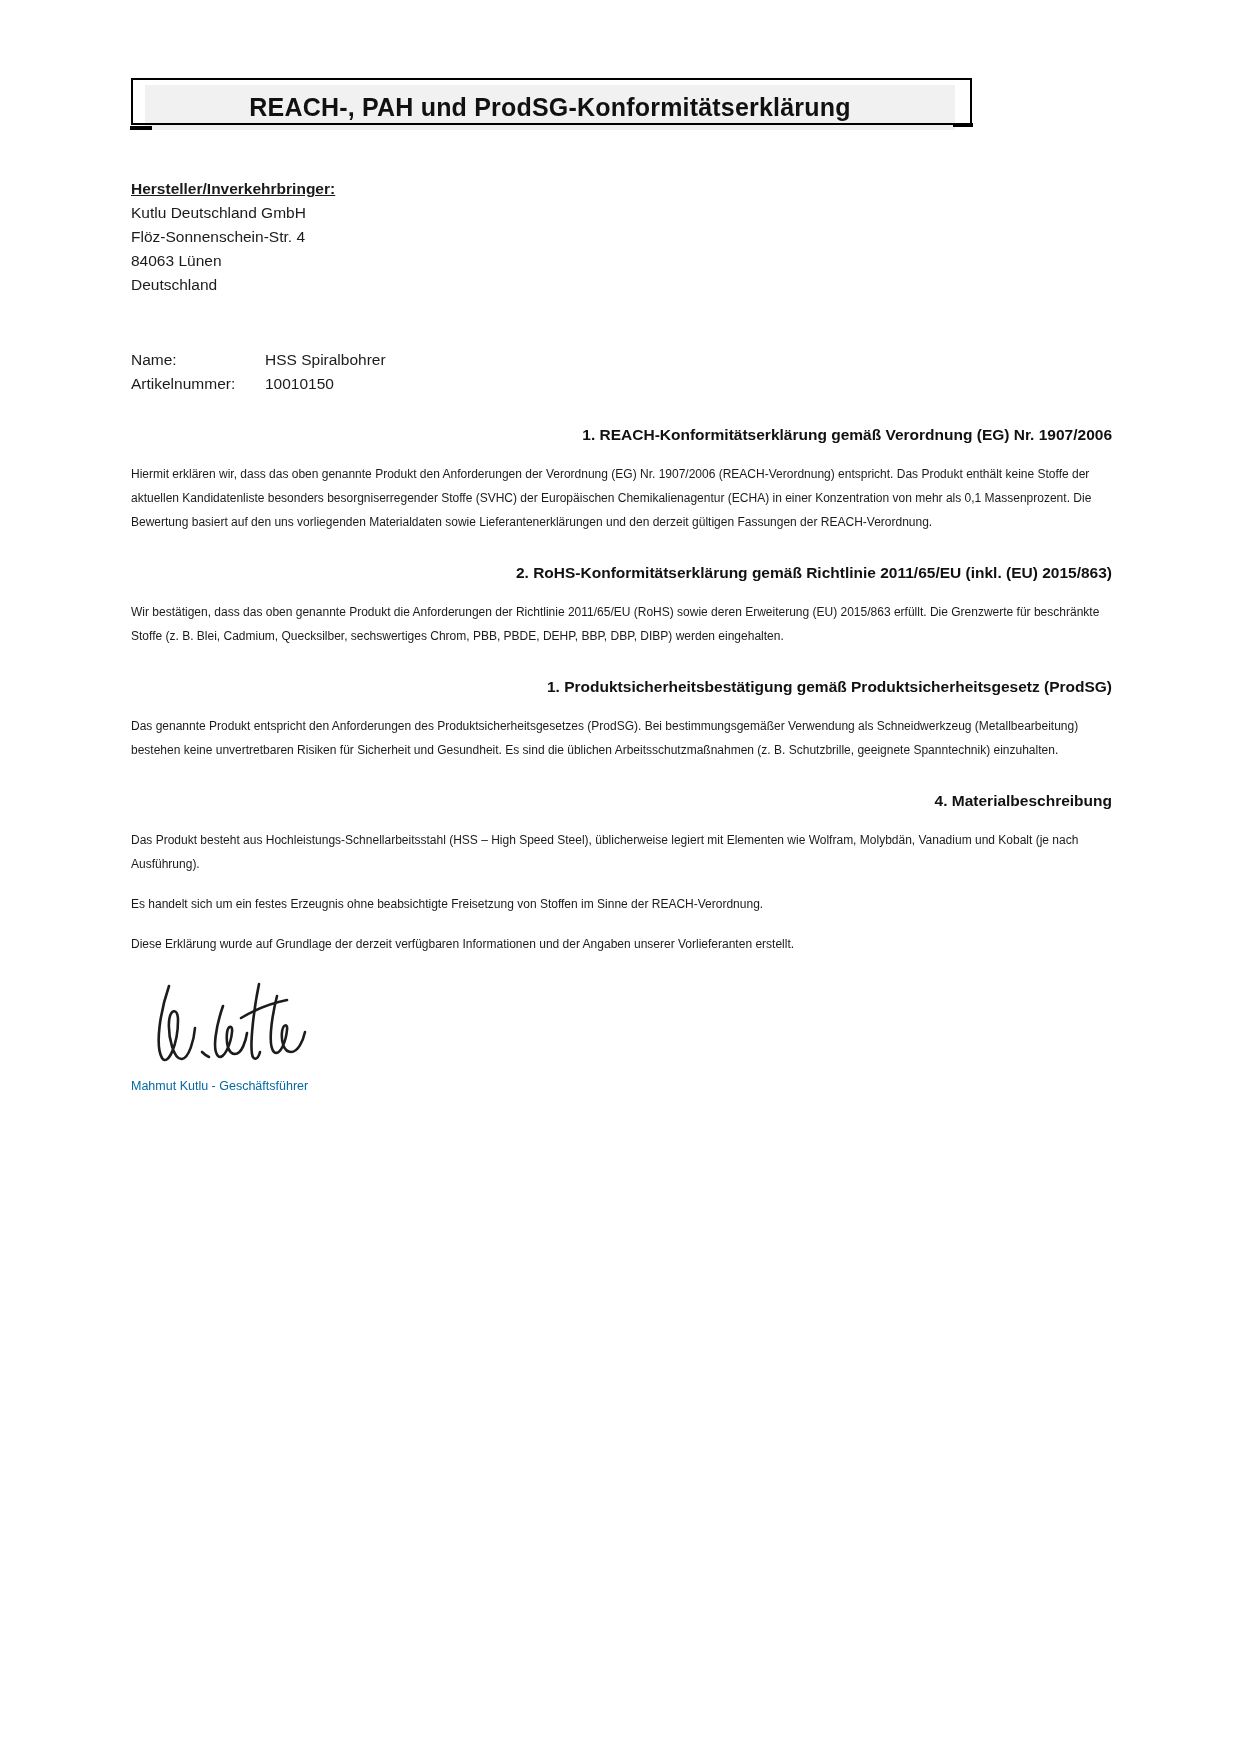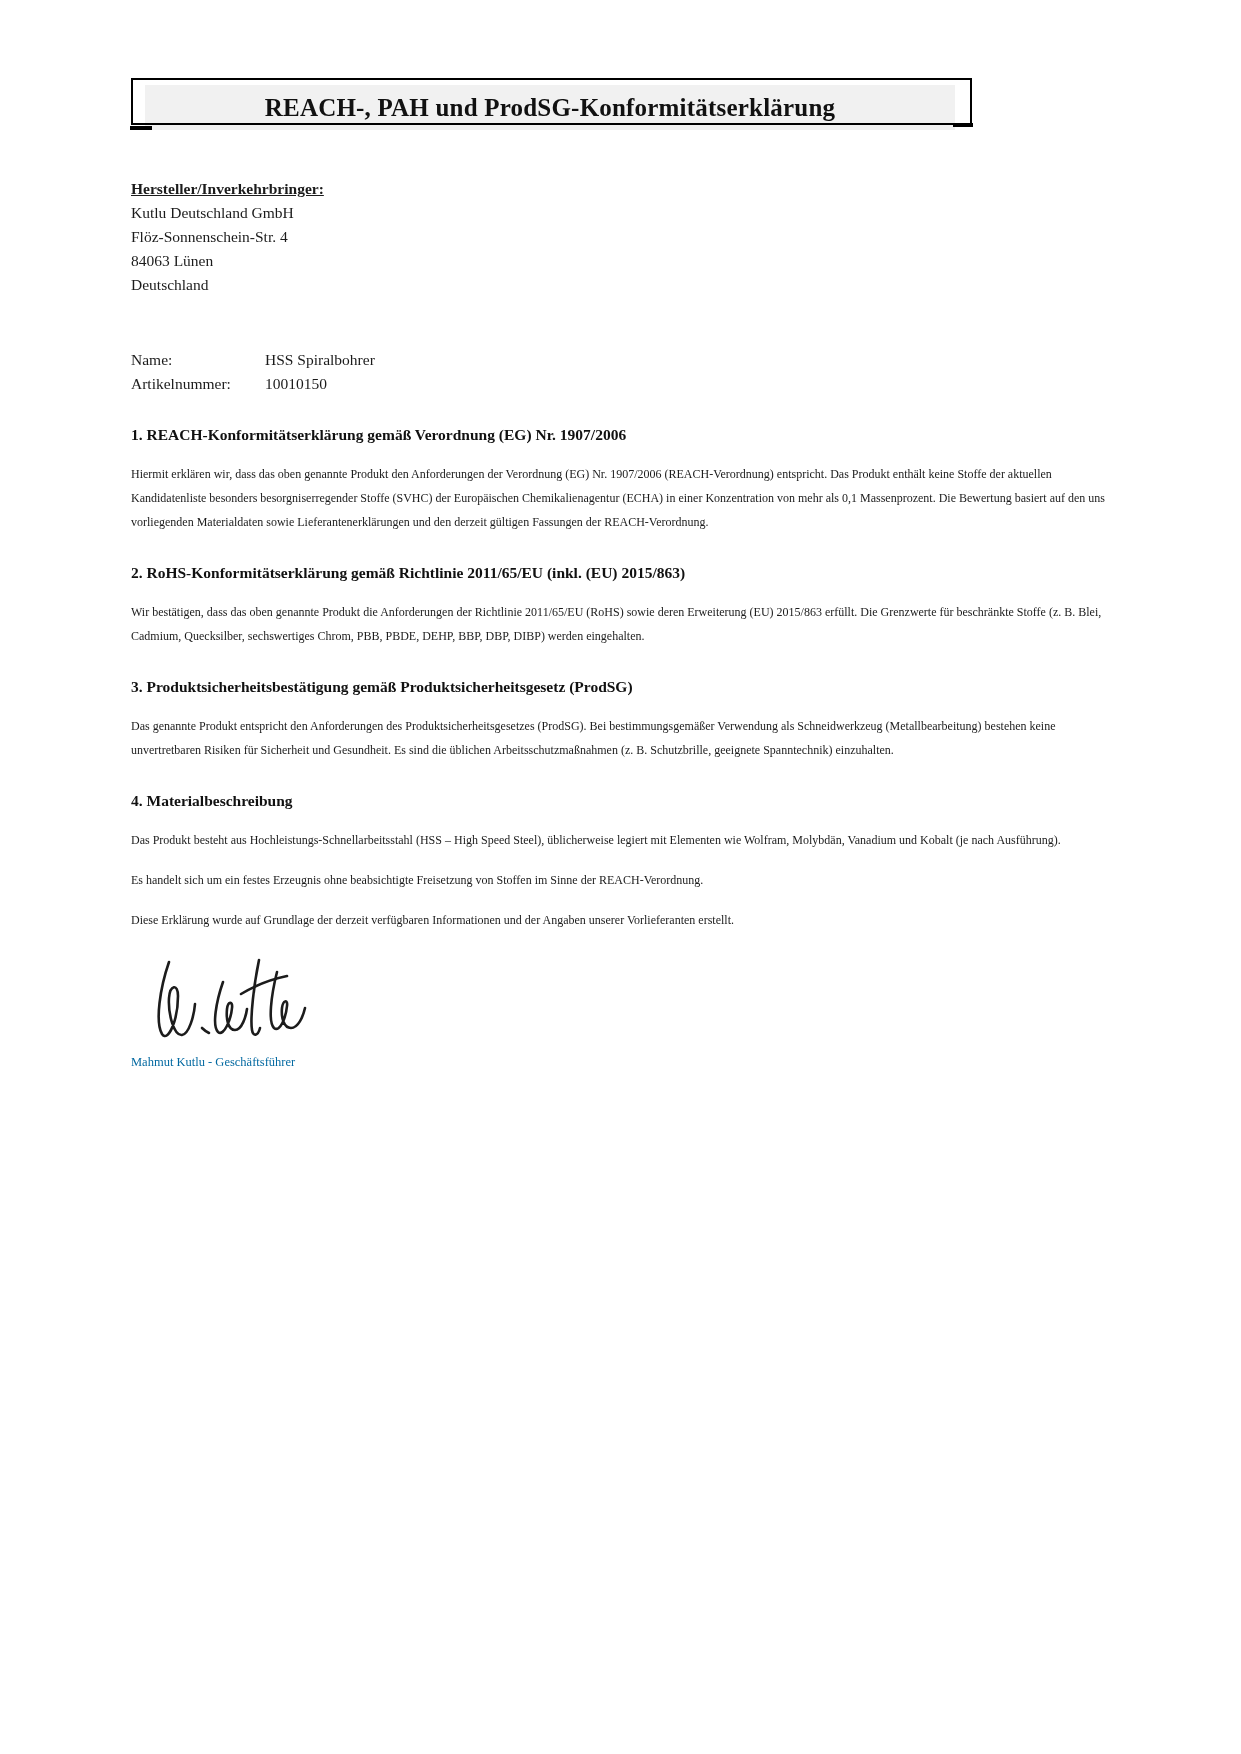--- a/index.html
+++ b/index.html
@@ -3,21 +3,21 @@
 <meta charset="utf-8">
 <style>
   * { margin: 0; padding: 0; box-sizing: border-box; }
   html, body { background: #ffffff; }
   .page {
     position: relative;
     width: 1241px;
     height: 1754px;
     margin: 0 auto;
     background: #ffffff;
-    font-family: Liberation Serif, serif;
+    font-family: Liberation Sans, sans-serif;
     color: #1b1b1b;
     overflow: hidden;
     padding-left: 36px;
   }
   .content {
     position: absolute;
     left: 131px;
     top: 78px;
     width: 981px;
   }
@@ -76,20 +76,21 @@
   
   .product { margin-top: 51px; font-size: 15.5px; line-height: 24px; }
   .product-row { display: grid; grid-template-columns: 134px auto; }
   
   .section { margin-top: 28px; }
   .section h2 {
     font-size: 15.5px;
     font-weight: 700;
     color: #111111;
     line-height: 22px;
+    text-align: right;
   }
   .section p {
     margin-top: 16px;
     font-size: 12px;
     line-height: 24px;
   }
   
   .closing { margin-top: 32px; }
   .date-line { font-size: 12px; line-height: 16px; color: #1b1b1b; }
   .signature-wrap { margin-left: 22px; margin-top: -8px; height: 96px; }
@@ -133,21 +134,21 @@
       <h2>1. REACH-Konformitätserklärung gemäß Verordnung (EG) Nr. 1907/2006</h2>
       <p>Hiermit erklären wir, dass das oben genannte Produkt den Anforderungen der Verordnung (EG) Nr. 1907/2006 (REACH-Verordnung) entspricht. Das Produkt enthält keine Stoffe der aktuellen Kandidatenliste besonders besorgniserregender Stoffe (SVHC) der Europäischen Chemikalienagentur (ECHA) in einer Konzentration von mehr als 0,1 Massenprozent. Die Bewertung basiert auf den uns vorliegenden Materialdaten sowie Lieferantenerklärungen und den derzeit gültigen Fassungen der REACH-Verordnung.</p>
     </div>
 
     <div class="section">
       <h2>2. RoHS-Konformitätserklärung gemäß Richtlinie 2011/65/EU (inkl. (EU) 2015/863)</h2>
       <p>Wir bestätigen, dass das oben genannte Produkt die Anforderungen der Richtlinie 2011/65/EU (RoHS) sowie deren Erweiterung (EU) 2015/863 erfüllt. Die Grenzwerte für beschränkte Stoffe (z. B. Blei, Cadmium, Quecksilber, sechswertiges Chrom, PBB, PBDE, DEHP, BBP, DBP, DIBP) werden eingehalten.</p>
     </div>
 
     <div class="section">
-      <h2>3. Produktsicherheitsbestätigung gemäß Produktsicherheitsgesetz (ProdSG)</h2>
+      <h2>1. Produktsicherheitsbestätigung gemäß Produktsicherheitsgesetz (ProdSG)</h2>
       <p>Das genannte Produkt entspricht den Anforderungen des Produktsicherheitsgesetzes (ProdSG). Bei bestimmungsgemäßer Verwendung als Schneidwerkzeug (Metallbearbeitung) bestehen keine unvertretbaren Risiken für Sicherheit und Gesundheit. Es sind die üblichen Arbeitsschutzmaßnahmen (z. B. Schutzbrille, geeignete Spanntechnik) einzuhalten.</p>
     </div>
 
     <div class="section">
       <h2>4. Materialbeschreibung</h2>
       <p>Das Produkt besteht aus Hochleistungs-Schnellarbeitsstahl (HSS – High Speed Steel), üblicherweise legiert mit Elementen wie Wolfram, Molybdän, Vanadium und Kobalt (je nach Ausführung).</p>
       <p>Es handelt sich um ein festes Erzeugnis ohne beabsichtigte Freisetzung von Stoffen im Sinne der REACH-Verordnung.</p>
       <p>Diese Erklärung wurde auf Grundlage der derzeit verfügbaren Informationen und der Angaben unserer Vorlieferanten erstellt.</p>
     </div>
 

